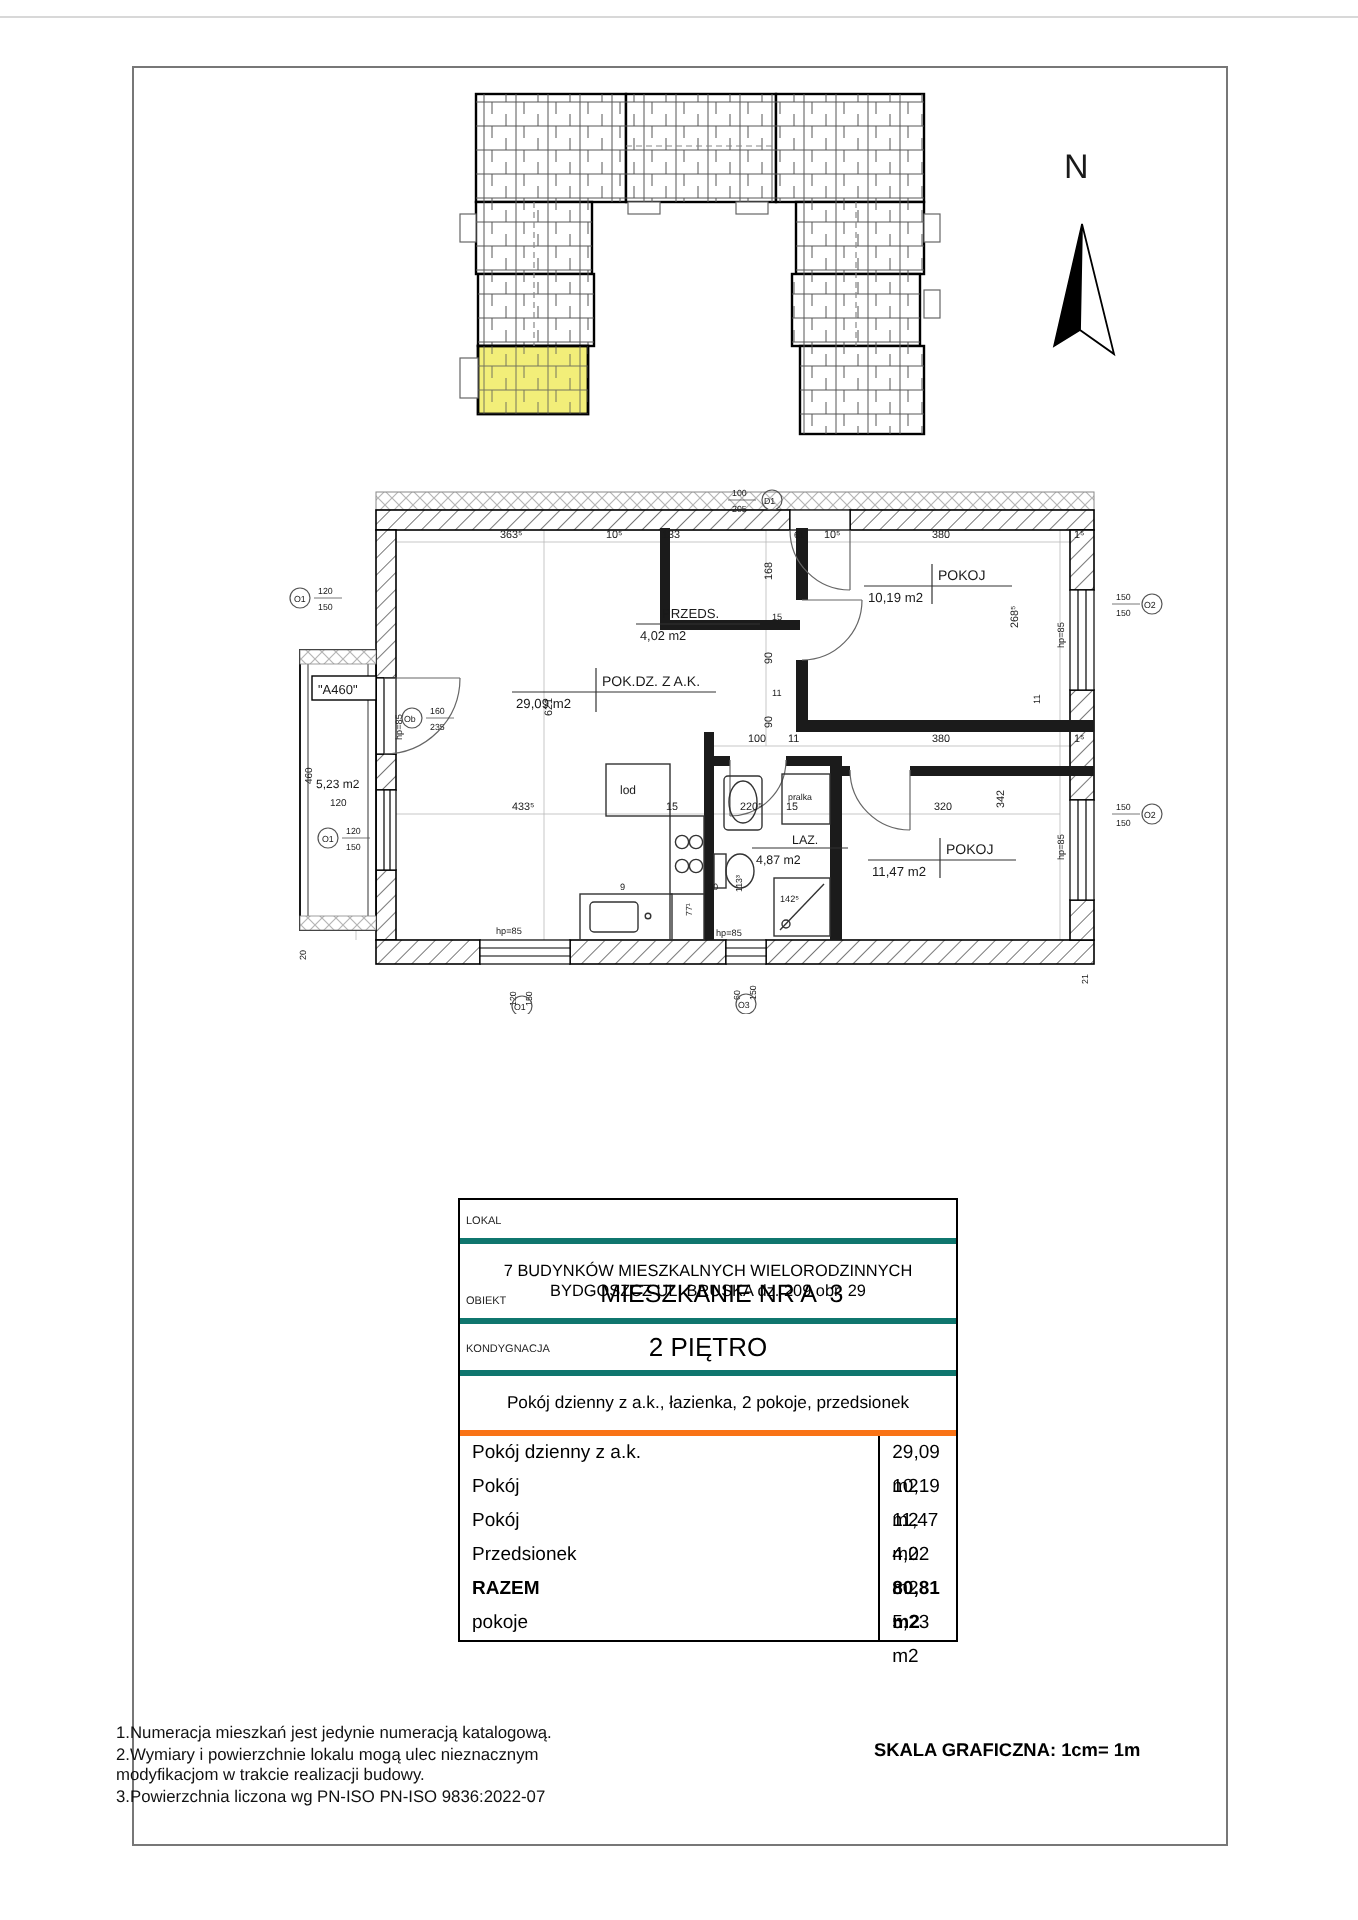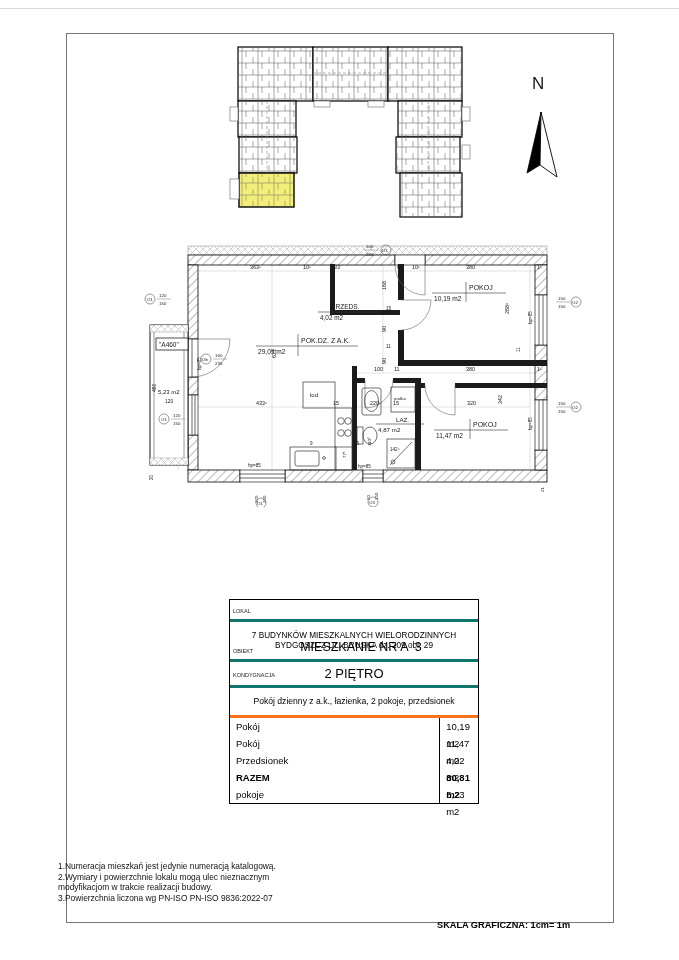--- a/index.html
+++ b/index.html
@@ -18,21 +18,21 @@
   .val2{height:37px;display:flex;flex-direction:column;justify-content:center;text-align:center;font-size:8.2px;line-height:10px;}
   .val3{height:23px;line-height:23px;text-align:center;font-size:13px;}
   .val4{height:27px;line-height:27px;text-align:center;font-size:8.6px;border-bottom:0;}
   #arealist{border-bottom:0;}
   .arow{display:flex;height:17px;line-height:17px;font-size:9.5px;}
   .an{width:204px;padding-left:6px;}
   .av{width:32px;border-left:1px solid #000;padding-left:6px;}
   .bold{font-weight:bold;justify-content:center;}
   
   #notes{left:58px;top:861px;font-size:8.4px;line-height:10.6px;color:#111;}
-  #scale{left:437px;top:920px;font-size:9.2px;font-weight:bold;}
+  #scale{left:437px;top:870px;font-size:9.2px;font-weight:bold;}
 </style>
 </head>
 <body>
 
 <div class="abs" id="topline"></div>
 <div class="abs" id="frame"></div>
 
 <svg class="abs" style="left:218px;top:45px;" width="255" height="175" viewBox="0 0 255 175">
   <defs>
     <pattern id="hA" width="16" height="12" patternUnits="userSpaceOnUse">
@@ -349,20 +349,24 @@
     <span>7 BUDYNKÓW MIESZKALNYCH WIELORODZINNYCH</span>
     <span>BYDGOSZCZ UL. BRUSKA dz. 209 obr. 29</span>
   </div>
   <div class="trow val3">
     <span class="lbl">KONDYGNACJA</span>
     <span>2 PIĘTRO</span>
   </div>
   <div class="trow val4" style="border-bottom:3px solid #f97316;">Pokój dzienny z a.k., łazienka, 2 pokoje, przedsionek</div>
   <div id="arealist">
     <div class="arow">
+      <div class="an">Pokój dzienny z a.k.</div>
+      <div class="av">29,09 m2</div>
+    </div>
+    <div class="arow">
       <div class="an">Pokój</div>
       <div class="av">10,19 m2</div>
     </div>
     <div class="arow">
       <div class="an">Pokój</div>
       <div class="av">11,47 m2</div>
     </div>
     <div class="arow">
       <div class="an">Przedsionek</div>
       <div class="av">4,02 m2</div>

